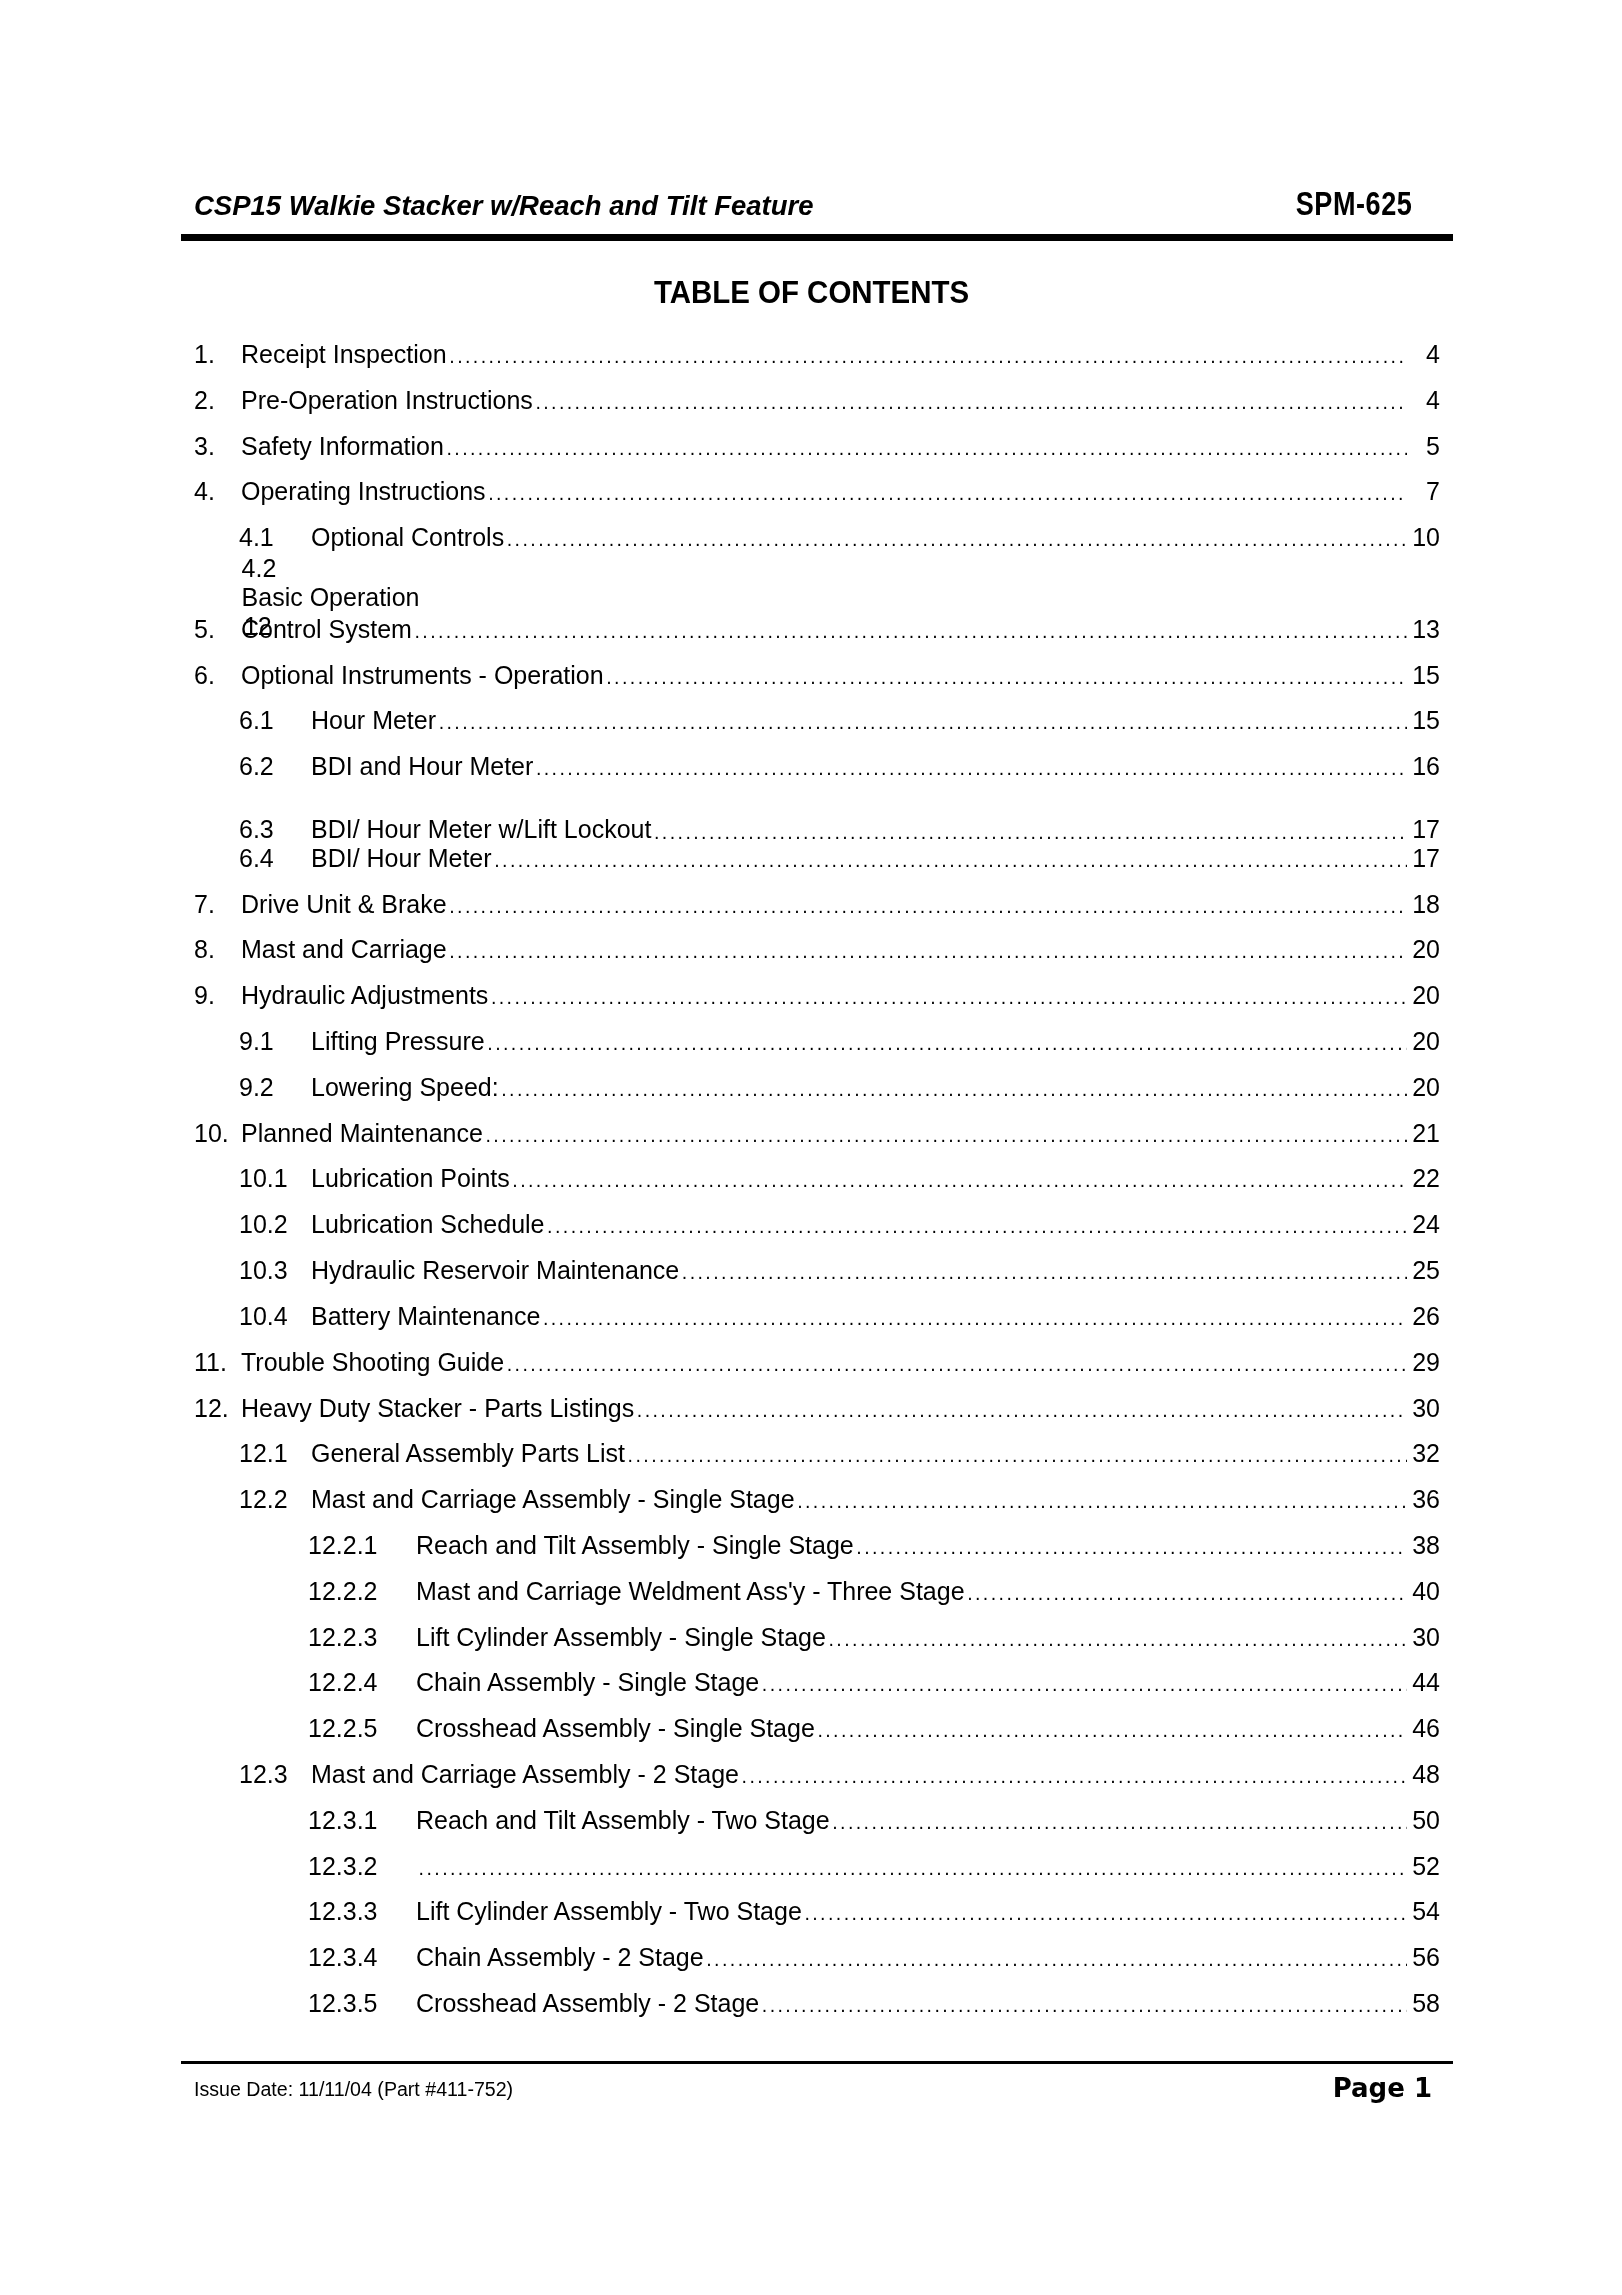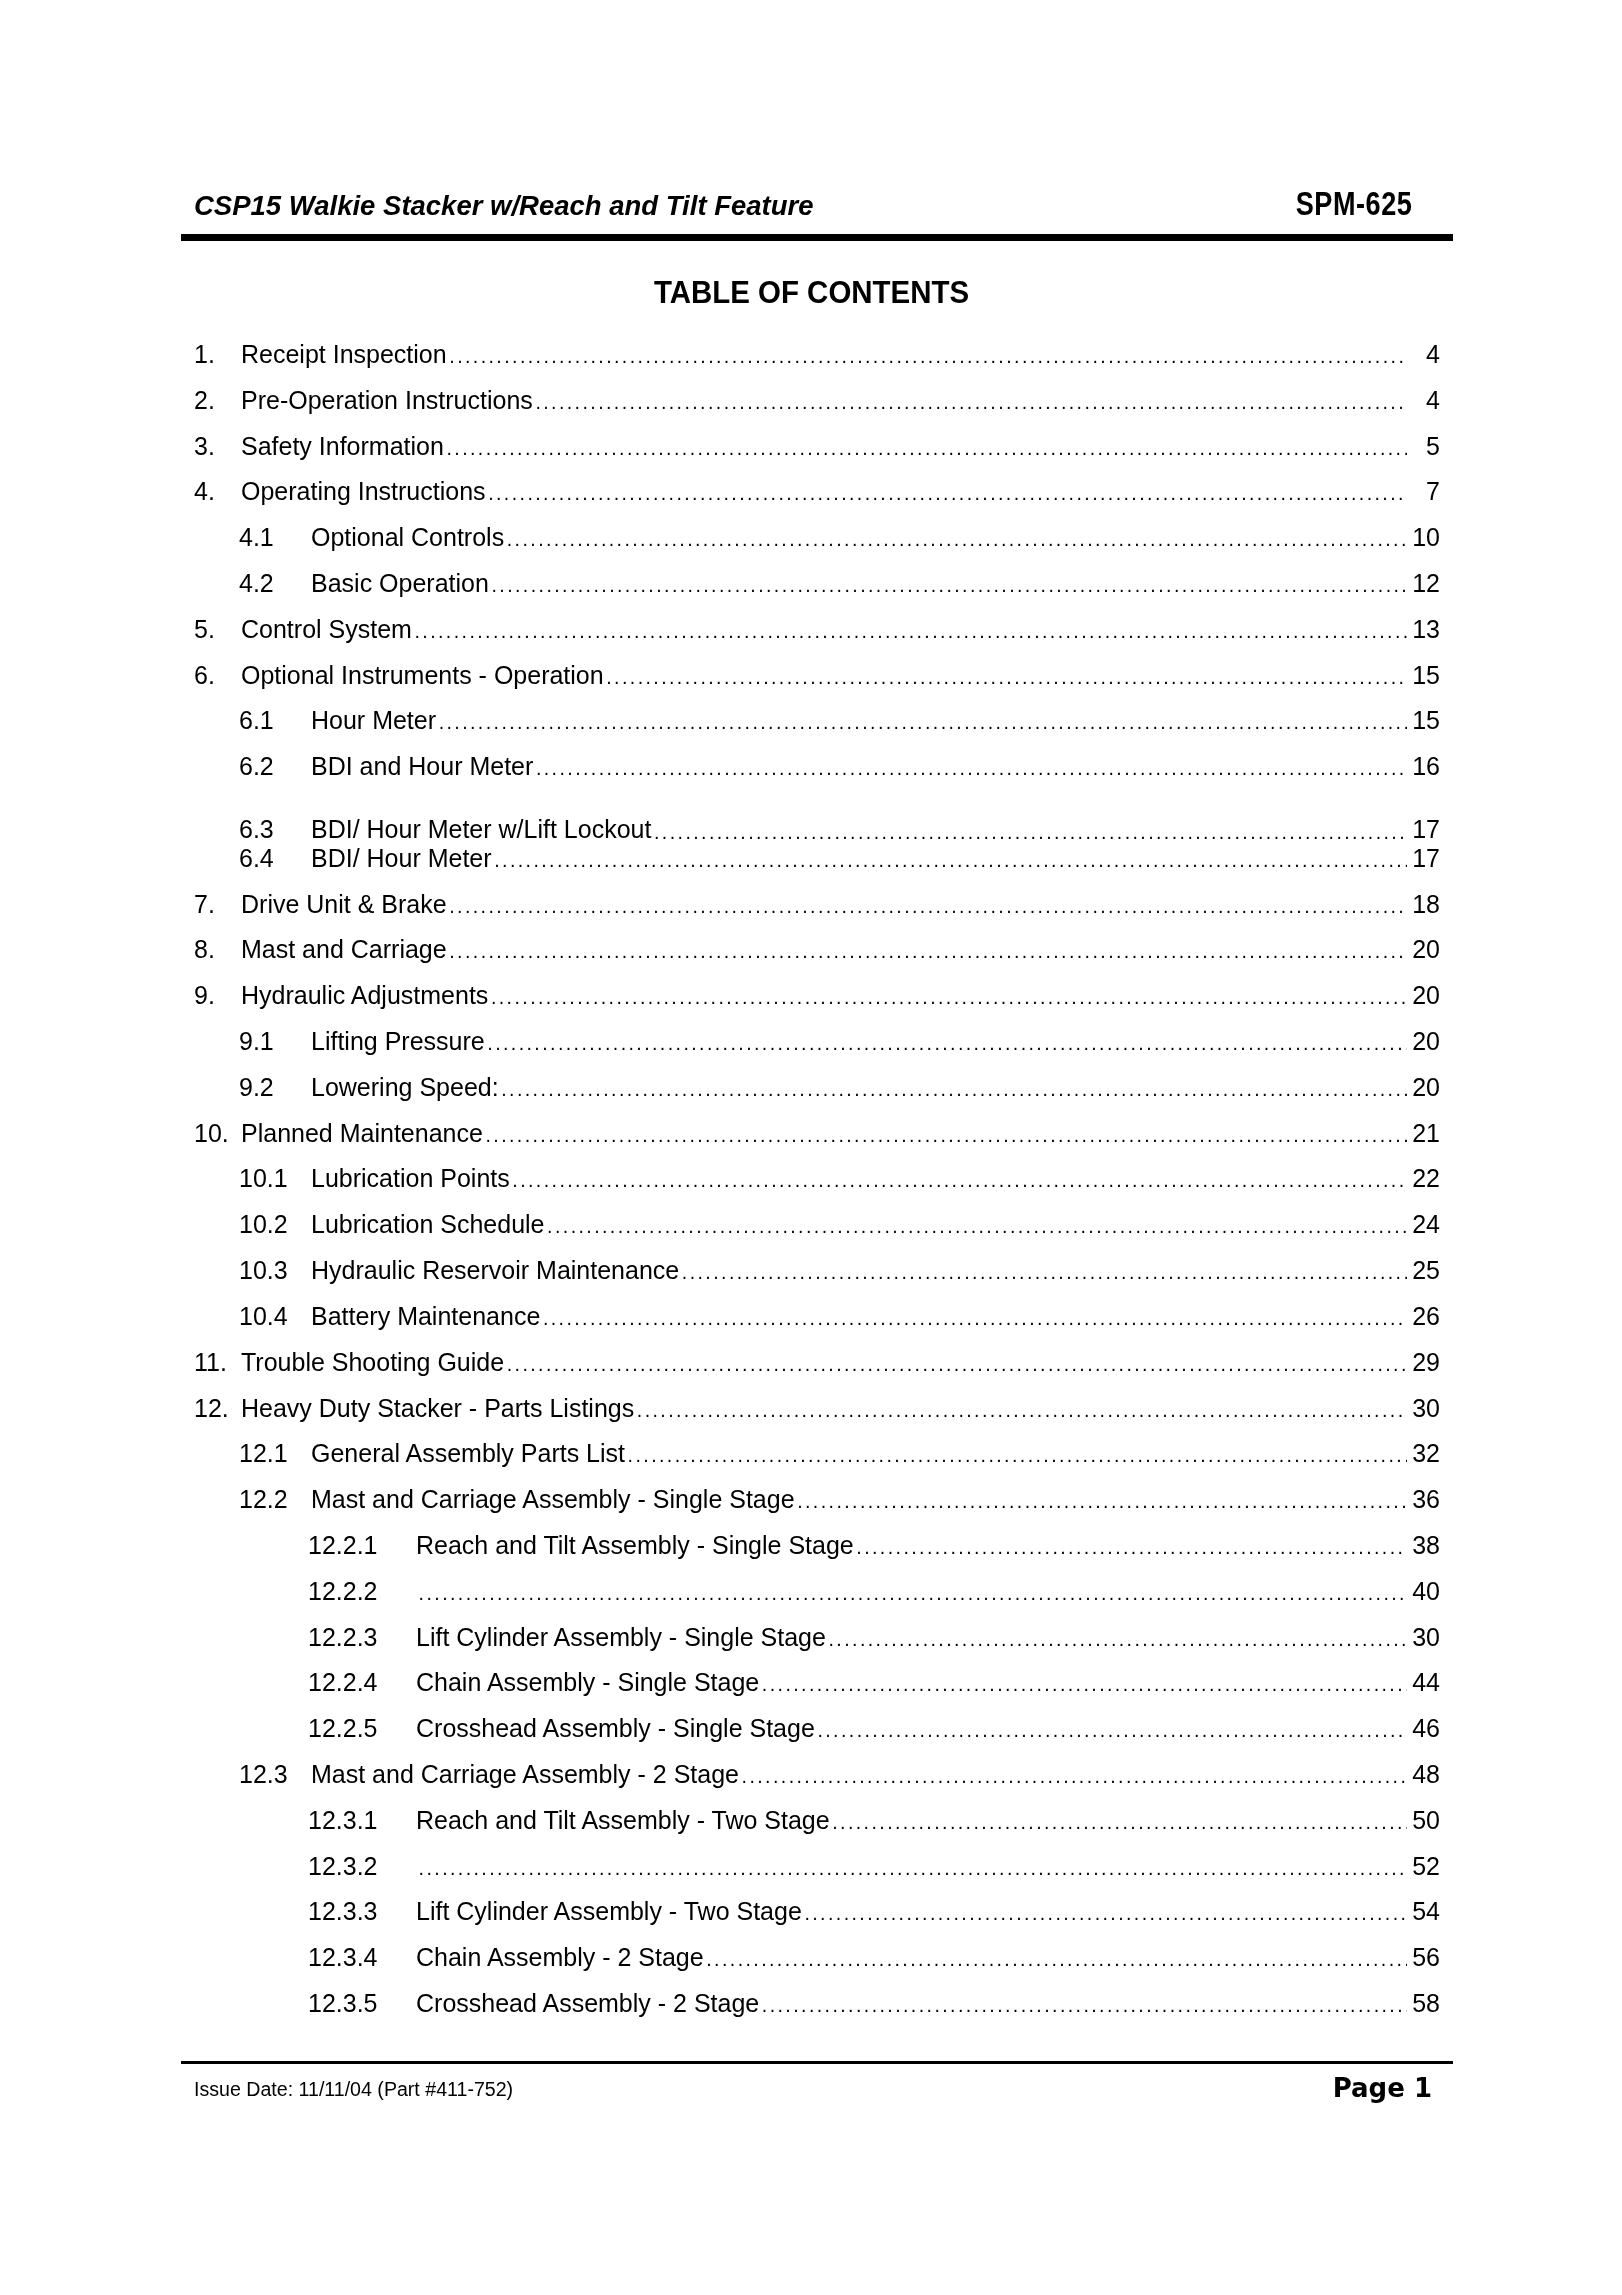--- a/index.html
+++ b/index.html
@@ -60,21 +60,21 @@
       <span class="label">Operating Instructions</span>
       <span class="leader"></span>
       <span class="page">7</span>
     </div>
     <div class="row lvl2" style="top: 183px;">
       <span class="num">4.1</span>
       <span class="label">Optional Controls</span>
       <span class="leader"></span>
       <span class="page">10</span>
     </div>
-    <div class="row lvl2" style="top: 229px;">
+    <div class="row lvl2" style="top: 214px; flex-direction: column;">
       <span class="num">4.2</span>
       <span class="label">Basic Operation</span>
       <span class="leader"></span>
       <span class="page">12</span>
     </div>
     <div class="row lvl1" style="top: 275px;">
       <span class="num">5.</span>
       <span class="label">Control System</span>
       <span class="leader"></span>
       <span class="page">13</span>
@@ -194,20 +194,21 @@
       <span class="page">36</span>
     </div>
     <div class="row lvl3" style="top: 1191px;">
       <span class="num">12.2.1</span>
       <span class="label">Reach and Tilt Assembly - Single Stage</span>
       <span class="leader"></span>
       <span class="page">38</span>
     </div>
     <div class="row lvl3" style="top: 1237px;">
       <span class="num">12.2.2</span>
+      <span class="label">Mast and Carriage Weldment Ass'y - Three Stage</span>
       <span class="leader"></span>
       <span class="page">40</span>
     </div>
     <div class="row lvl3" style="top: 1283px;">
       <span class="num">12.2.3</span>
       <span class="label">Lift Cylinder Assembly - Single Stage</span>
       <span class="leader"></span>
       <span class="page">30</span>
     </div>
     <div class="row lvl3" style="top: 1328px;">

